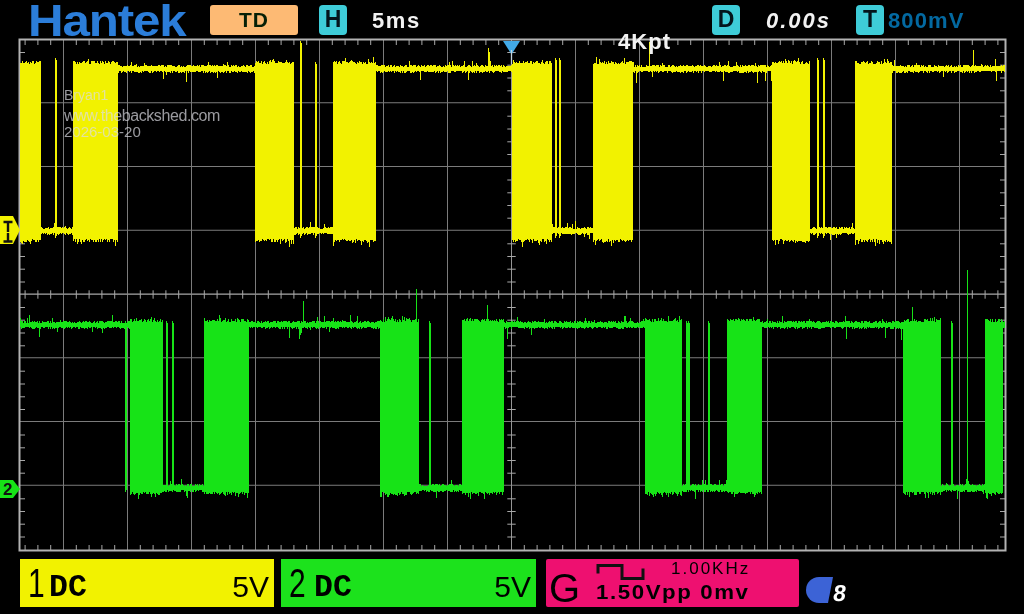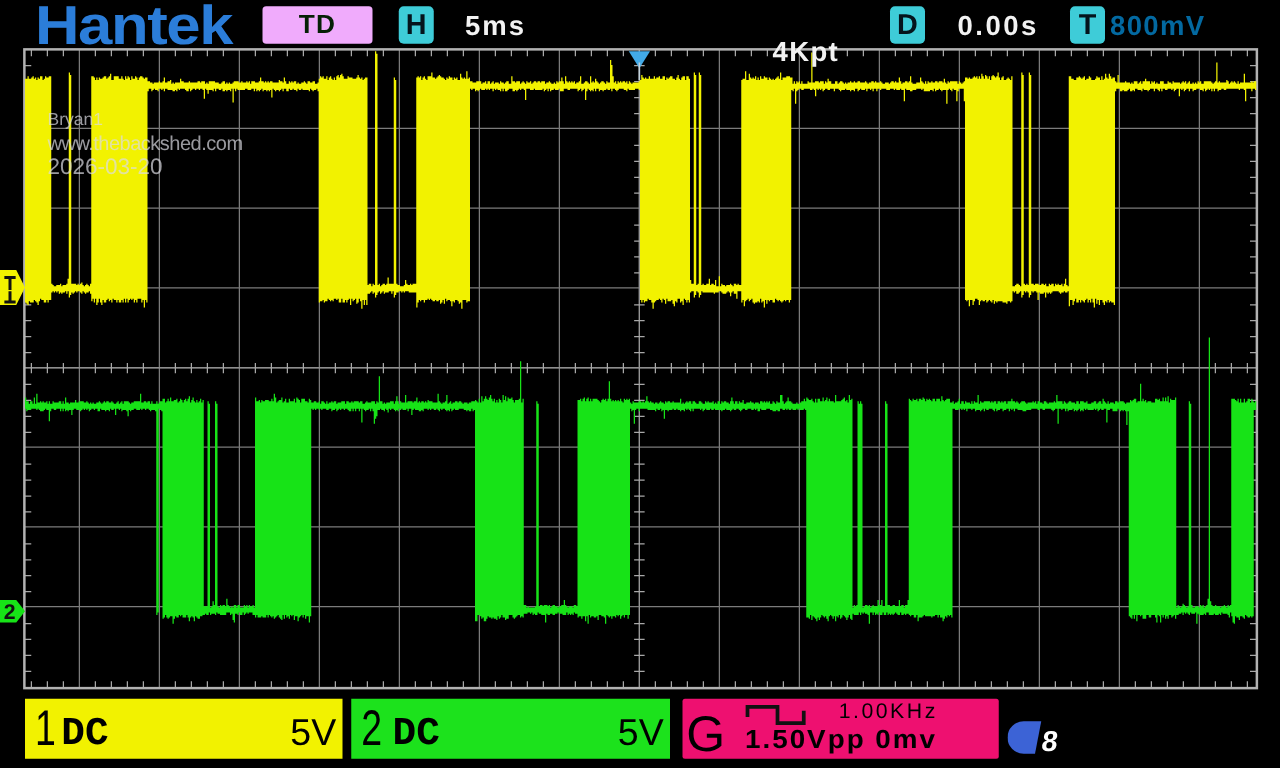--- a/index.html
+++ b/index.html
@@ -2,21 +2,21 @@
 <html><head><meta charset="utf-8"><style>
 html,body{margin:0;padding:0;background:#000;}
 #scr{position:relative;width:1024px;height:614px;overflow:hidden;background:#000;
   font-family:"Liberation Sans",sans-serif;}
 .ab{position:absolute;}
 .tbx{position:absolute;top:5px;height:30px;border-radius:4px;background:#3eccd8;
   color:#04141c;font-weight:bold;font-size:23px;text-align:center;line-height:29px;}
 .wt{position:absolute;top:8px;color:#f2f2f2;font-weight:bold;font-size:22px;
   letter-spacing:1.1px;white-space:pre;text-align:right;}
 .ch{position:absolute;top:559px;height:48px;color:#000;}
-.ovl{position:absolute;left:2px;color:rgba(220,220,226,0.70);padding-left:36px;}
+.ovl{position:absolute;left:28px;color:rgba(220,220,226,0.70);padding-left:36px;}
 </style></head><body>
 <div id="scr">
 <svg width="1024" height="614" style="position:absolute;left:0;top:0">
 <rect width="1024" height="614" fill="#000"></rect>
 <line x1="63.5" y1="40" x2="63.5" y2="550" stroke="#7b7b7b"></line>
 <line x1="127.5" y1="40" x2="127.5" y2="550" stroke="#7b7b7b"></line>
 <line x1="191.5" y1="40" x2="191.5" y2="550" stroke="#7b7b7b"></line>
 <line x1="255.5" y1="40" x2="255.5" y2="550" stroke="#7b7b7b"></line>
 <line x1="319.5" y1="40" x2="319.5" y2="550" stroke="#7b7b7b"></line>
 <line x1="383.5" y1="40" x2="383.5" y2="550" stroke="#7b7b7b"></line>
@@ -45,32 +45,32 @@
 <polygon points="0,216 13,216 20,230 13,244 0,244" fill="#f2f200"></polygon>
 <path d="M3.5 222h9M8 222v10M8 233v9M3.5 241.5h9" stroke="#111" stroke-width="2.4" fill="none"></path>
 <polygon points="0,480 13,480 20,489 13,498 0,498" fill="#17e317"></polygon>
 <text x="3" y="495" font-family="Liberation Sans, sans-serif" font-size="17" font-weight="bold" fill="#111">2</text>
 <polygon points="503,41 520,41 511.5,54.5" fill="#42aae8"></polygon>
 <line x1="511.5" y1="50" x2="511.5" y2="64" stroke="#c2d2dc" stroke-width="1.3"></line>
 </svg>
 <div class="ab" style="left:28px;top:-4px;color:#2b7dd9;font-size:44px;font-weight:bold;
   letter-spacing:-1px;transform:scaleX(1.12);transform-origin:left;">Hantek</div>
 <div class="ab" style="left:210px;top:5px;width:88px;height:30px;border-radius:3px;
-  background:#f0abfc;color:#062006;font-weight:bold;font-size:21px;text-align:center;
+  background:#fdba74;color:#062006;font-weight:bold;font-size:21px;text-align:center;
   line-height:29px;letter-spacing:1px;">TD</div>
 <div class="tbx" style="left:319px;width:28px;">H</div>
 <div class="wt" style="left:372px;letter-spacing:1.6px;">5ms</div>
 <div class="wt" style="left:618px;margin-top:21px;">4Kpt</div>
 <div class="tbx" style="left:712px;width:28px;">D</div>
-<div class="wt" style="left:766px;letter-spacing:2px;">0.00s</div>
+<div class="wt" style="left:766px;letter-spacing:2px;font-style:italic;">0.00s</div>
 <div class="tbx" style="left:856px;width:28px;">T</div>
 <div class="wt" style="left:888px;color:#0369a1;">800mV</div>
 <div class="ovl" style="top:87px;font-size:14px;">Bryan1</div>
 <div class="ovl" style="top:107px;font-size:16px;letter-spacing:-0.4px;">www.thebackshed.com</div>
-<div class="ovl" style="top:123px;font-size:18px;">2026-03-20</div>
+<div class="ovl" style="top:123px;font-size:15px;">2026-03-20</div>
 <div class="ch" style="left:20px;width:254px;background:#f2f200;">
   <span class="ab" style="left:8px;top:2px;font-size:40px;transform:scaleX(0.75);transform-origin:left;">1</span>
   <span class="ab" style="left:29px;top:11px;font-size:31.5px;font-weight:bold;
     font-family:'Liberation Mono',monospace;">DC</span>
   <span class="ab" style="right:5px;top:11px;font-size:30px;">5V</span>
 </div>
 <div class="ch" style="left:281px;width:255px;background:#1ce21c;">
   <span class="ab" style="left:8px;top:2px;font-size:40px;transform:scaleX(0.75);transform-origin:left;">2</span>
   <span class="ab" style="left:33px;top:11px;font-size:31.5px;font-weight:bold;
     font-family:'Liberation Mono',monospace;">DC</span>

